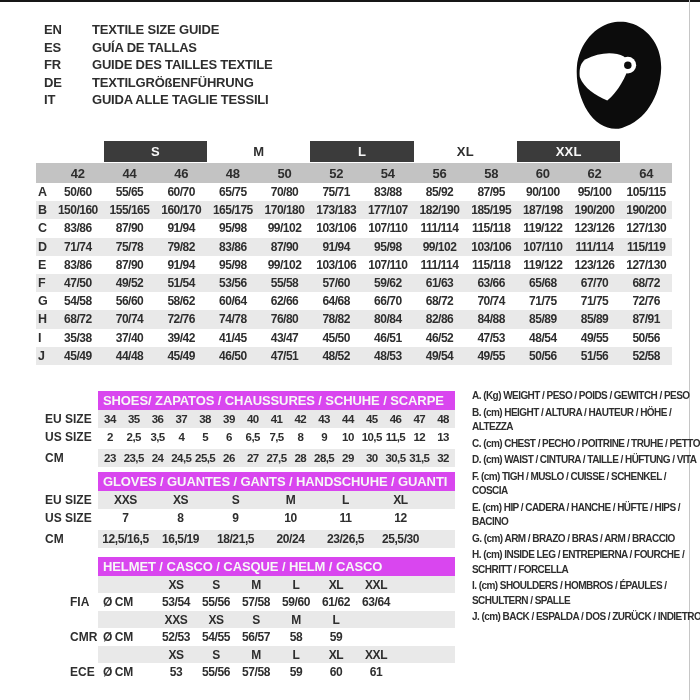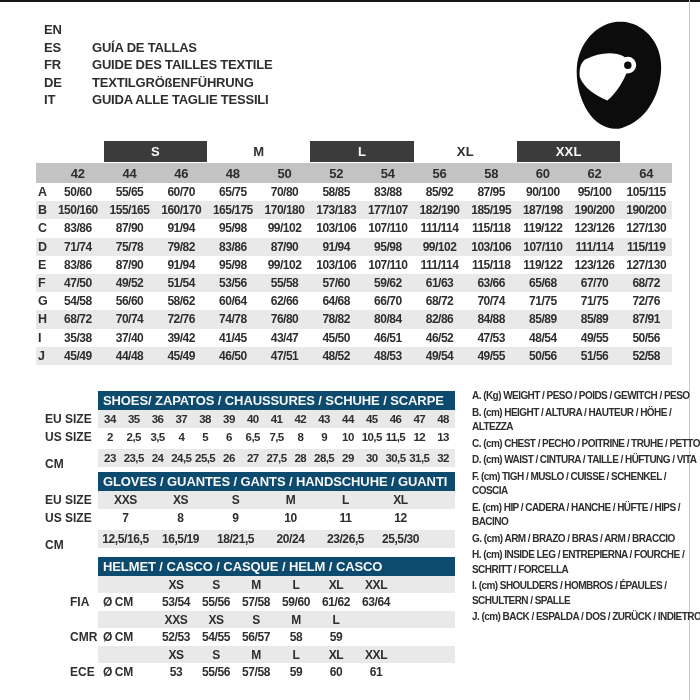--- a/index.html
+++ b/index.html
@@ -36,26 +36,26 @@
   .mhead .mcells span { text-align:center; font-size:13px; letter-spacing:-0.2px; }
   .mrow { display:flex; height:18.2px; align-items:center; }
   .mrow:nth-of-type(even){ background:#e9e9e9; }
   .mlabel { width:16px; font-size:12.5px; padding-left:2px; }
   .mcell { text-align:center; font-size:12px; letter-spacing:-0.5px; white-space:nowrap; }
 
   
   .section { position:absolute; left:36px; display:flex; }
   .lab-col { width:62px; padding-left:9px; font-size:12px; }
   .tbl-col { width:357px; }
-  .band { height:19px; background:#0c4a6e; color:#f7f7f7; font-size:13px; line-height:19px; padding-left:5px; letter-spacing:-0.1px; white-space:nowrap; overflow:hidden; }
+  .band { height:19px; background:#d946ef; color:#f7f7f7; font-size:13px; line-height:19px; padding-left:5px; letter-spacing:-0.1px; white-space:nowrap; overflow:hidden; }
 
   
   .lab-col .pad { height:19px; }
   .lab-col .lab { height:18px; line-height:18px; }
-  .lab-col .lab:nth-of-type(3){ margin-top:9px; }
+  .lab-col .lab:nth-of-type(3){ margin-top:3px; }
   .srow { display:grid; grid-template-columns:repeat(15,1fr); height:18px; align-items:center; }
   .grow { display:grid; grid-template-columns:repeat(6,55px); height:18px; align-items:center; }
   .srow:nth-of-type(1), .srow:nth-of-type(3),
   .grow:nth-of-type(1), .grow:nth-of-type(3) { background:#e9e9e9; }
   .srow:nth-of-type(3), .grow:nth-of-type(3) { margin-top:3px; }
   .srow span { text-align:center; font-size:11.5px; letter-spacing:-0.6px; white-space:nowrap; }
   .grow span { text-align:center; font-size:12px; letter-spacing:-0.4px; white-space:nowrap; }
 
   
   .hlab-col { width:62px; padding-left:9px; font-size:12px; padding-top:36px; }
@@ -72,20 +72,21 @@
 </head>
 <body>
 
 <div class="top-rule"></div>
 <div class="right-rule"></div>
 
 <div class="lang-block">
 
     <div class="lang-row">
       <span class="lang-code">EN</span>
+      <span class="lang-title">TEXTILE SIZE GUIDE</span>
     </div>
 
     <div class="lang-row">
       <span class="lang-code">ES</span>
       <span class="lang-title">GUÍA DE TALLAS</span>
     </div>
 
     <div class="lang-row">
       <span class="lang-code">FR</span>
       <span class="lang-title">GUIDE DES TAILLES TEXTILE</span>
@@ -165,21 +166,21 @@
             <span class="mcell">50/60</span>
 
             <span class="mcell">55/65</span>
 
             <span class="mcell">60/70</span>
 
             <span class="mcell">65/75</span>
 
             <span class="mcell">70/80</span>
 
-            <span class="mcell">58/85</span>
+            <span class="mcell">75/71</span>
 
             <span class="mcell">83/88</span>
 
             <span class="mcell">85/92</span>
 
             <span class="mcell">87/95</span>
 
             <span class="mcell">90/100</span>
 
             <span class="mcell">95/100</span>

